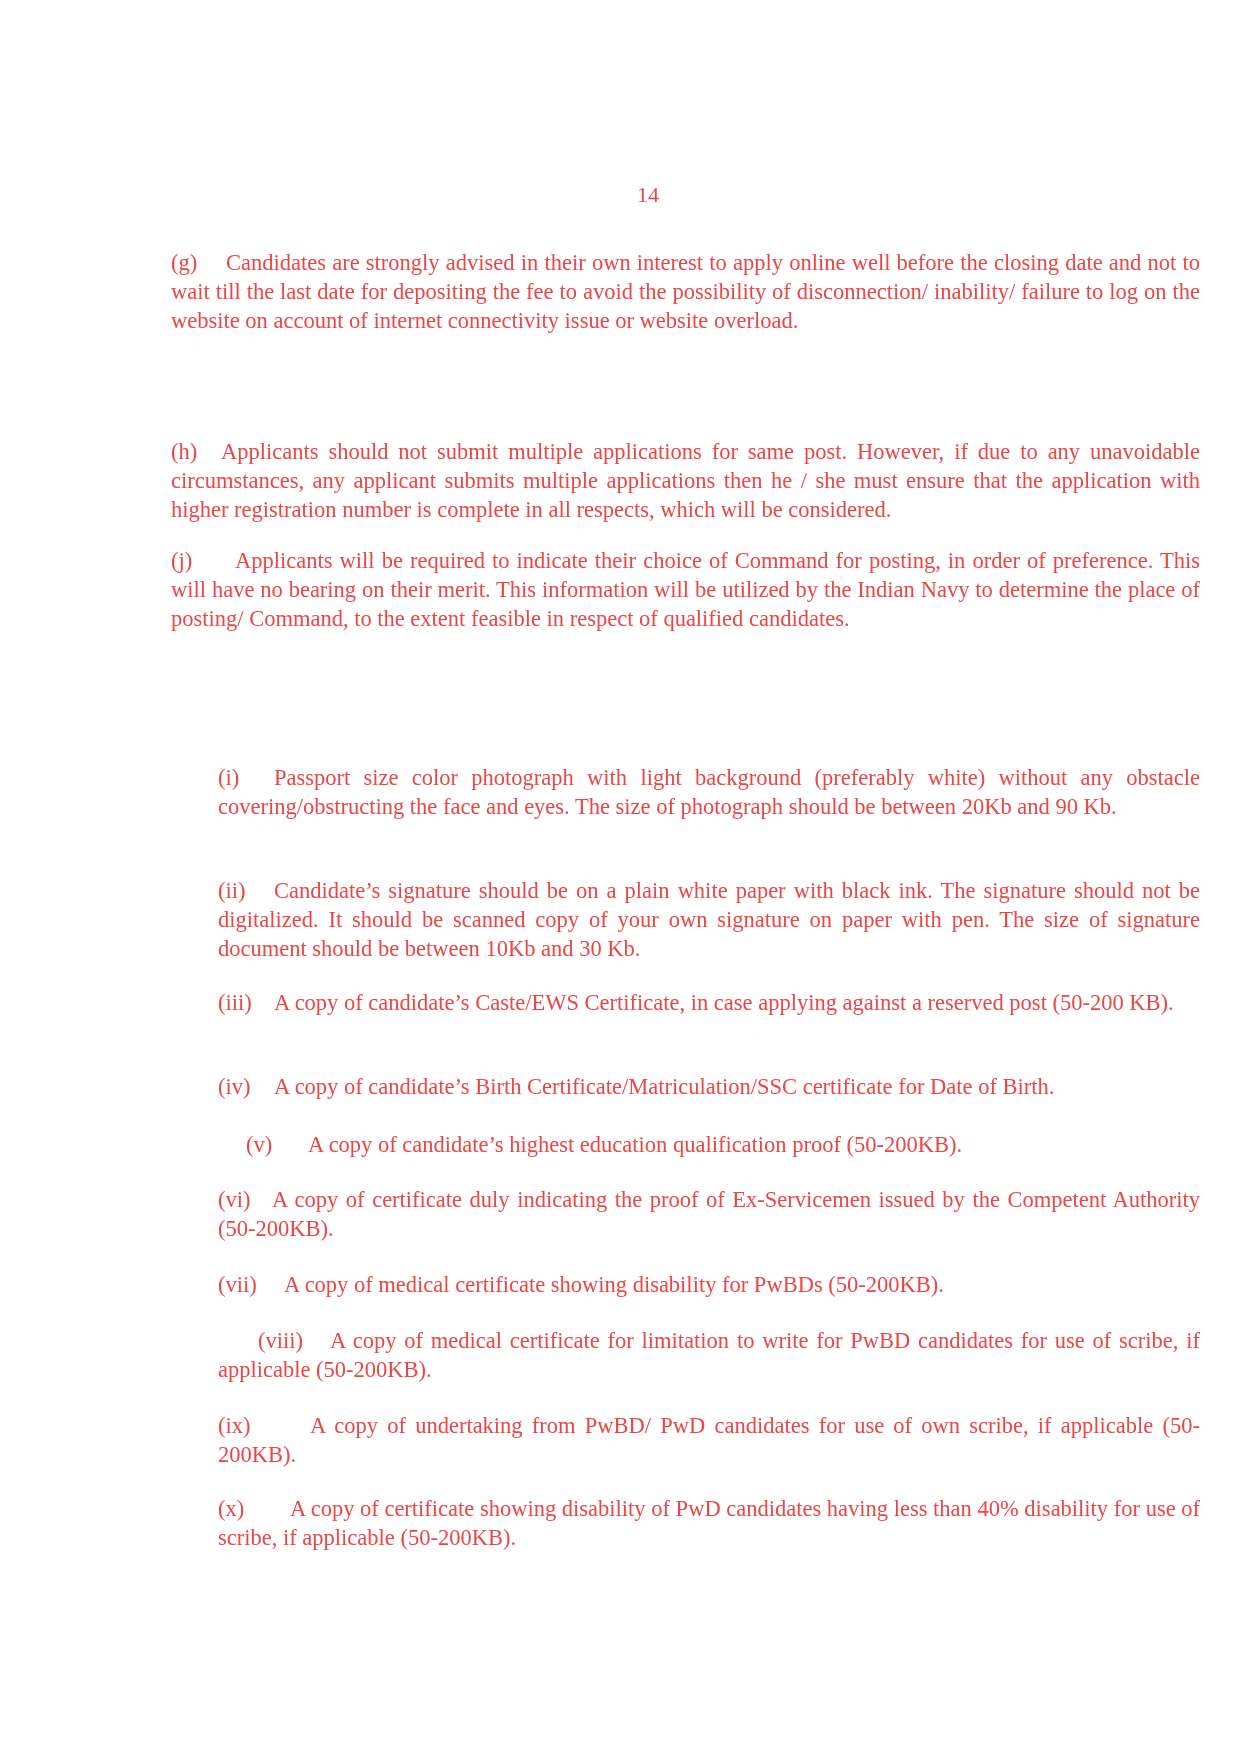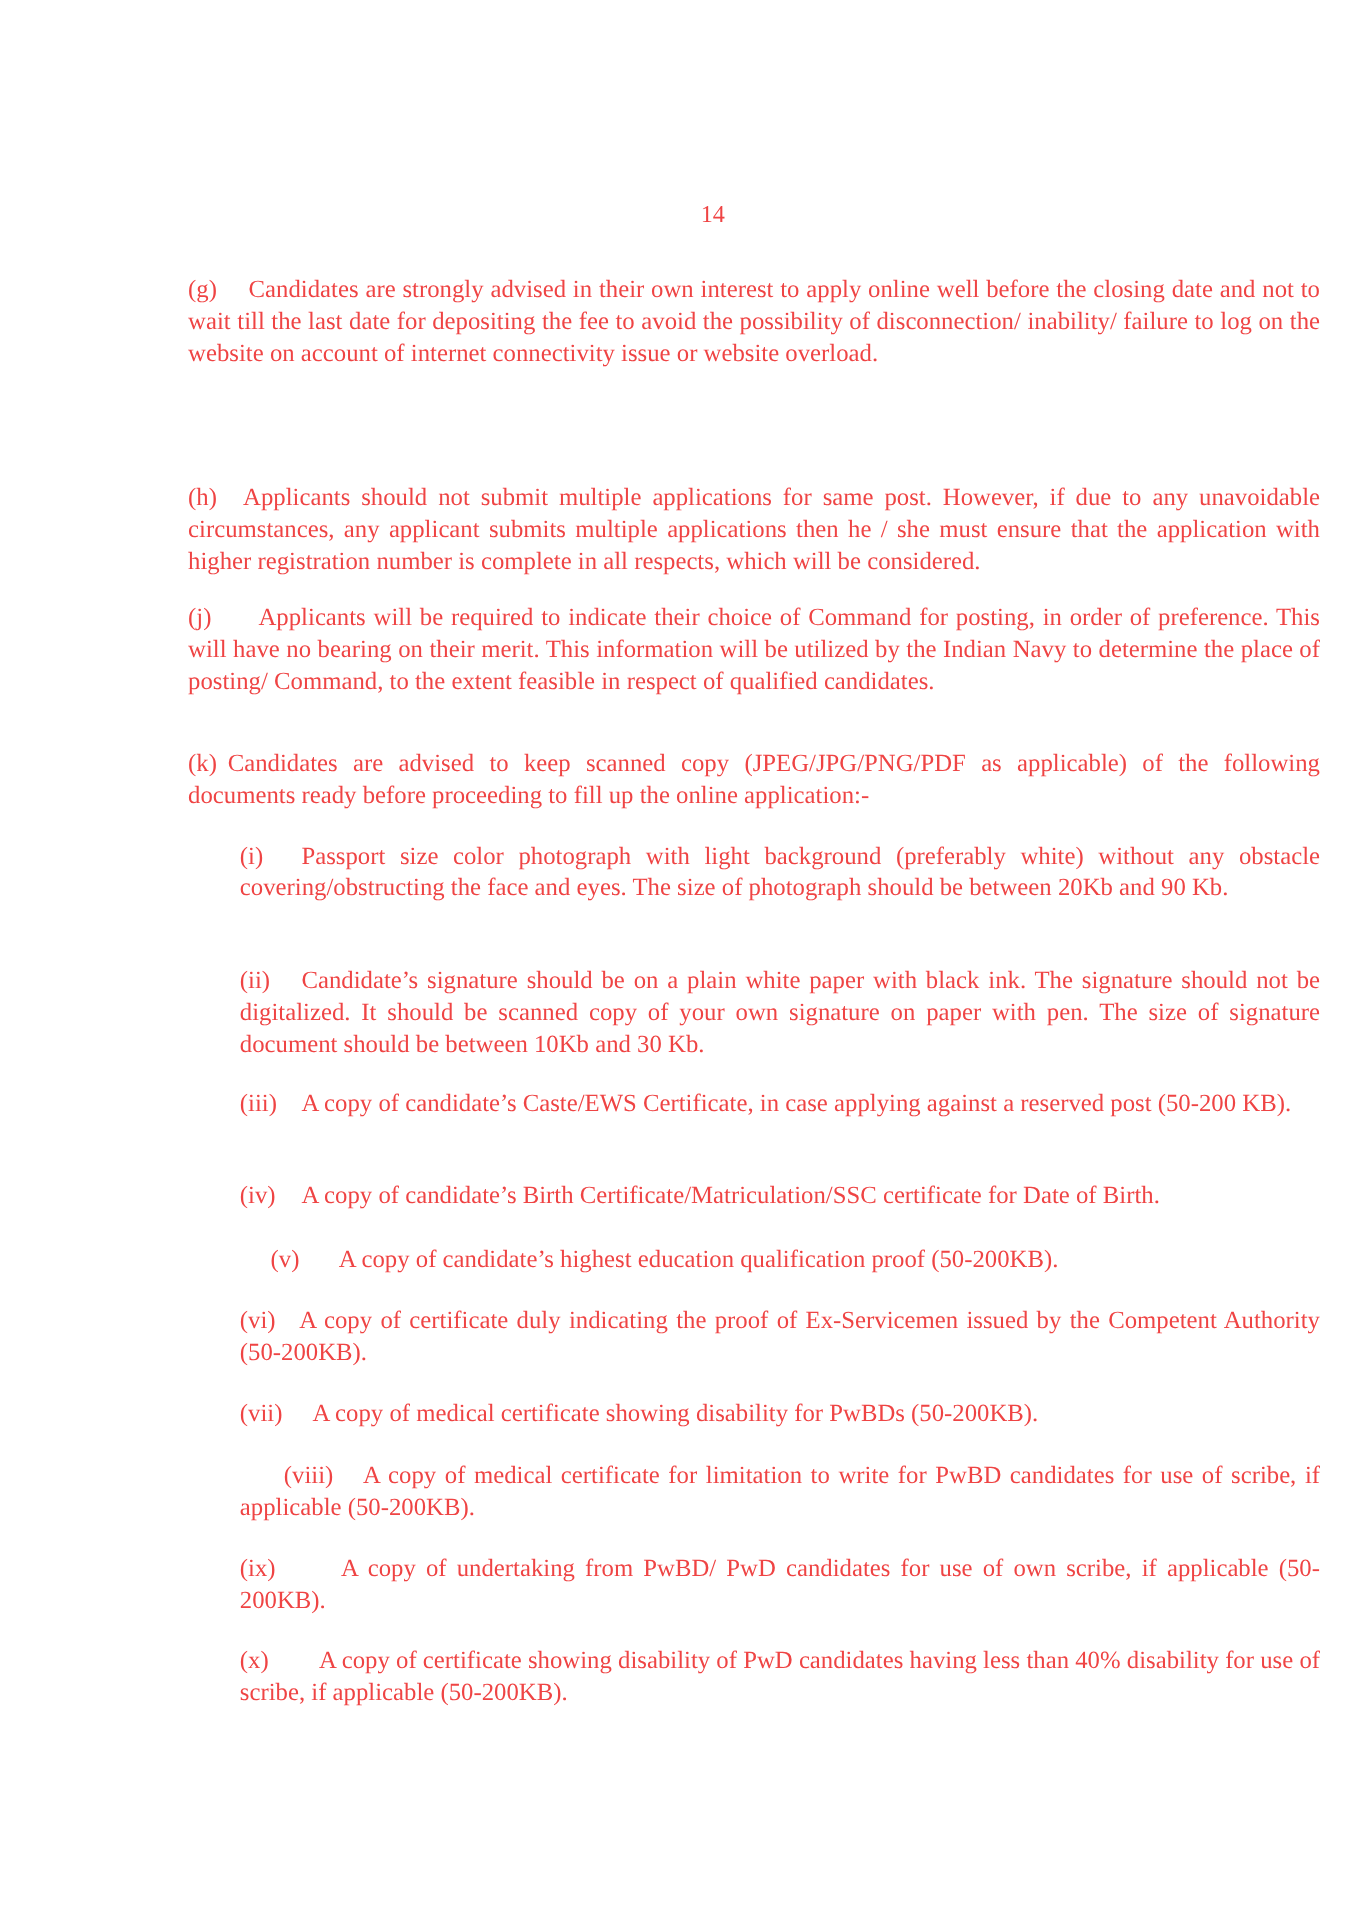--- a/index.html
+++ b/index.html
@@ -50,23 +50,20 @@
   </p>
 
   <p class="para" style="top:405px;margin-top:32px;">
     <span class="marker m-h">(h)</span><span>Applicants should not submit multiple applications for same post. However, if due to any unavoidable circumstances, any applicant submits multiple applications then he / she must ensure that the application with higher registration number is complete in all respects, which will be considered.</span>
   </p>
 
   <p class="para" style="top:546px;">
     <span class="marker m-j">(j)</span><span>Applicants will be required to indicate their choice of Command for posting, in order of preference. This will have no bearing on their merit. This information will be utilized by the Indian Navy to determine the place of posting/ Command, to the extent feasible in respect of qualified candidates.</span>
   </p>
 
-  <p class="para" style="top:679px;">
-    <span class="marker m-k">(k)</span><span>Candidates are advised to keep scanned copy (JPEG/JPG/PNG/PDF as applicable) of the following documents ready before proceeding to fill up the online application:-</span>
-  </p>
 
   <div>
     <p class="sub" style="top:763px;">
       <span class="marker m-i">(i)</span><span>Passport size color photograph with light background (preferably white) without any obstacle covering/obstructing the face and eyes. The size of photograph should be between 20Kb and 90 Kb.</span>
     </p>
     <p class="sub" style="top:876px;">
       <span class="marker m-ii">(ii)</span><span>Candidate’s signature should be on a plain white paper with black ink. The signature should not be digitalized. It should be scanned copy of your own signature on paper with pen. The size of signature document should be between 10Kb and 30 Kb.</span>
     </p>
     <p class="sub" style="top:988px;">
       <span class="marker m-iii">(iii)</span><span>A copy of candidate’s Caste/EWS Certificate, in case applying against a reserved post (50-200 KB).</span>

